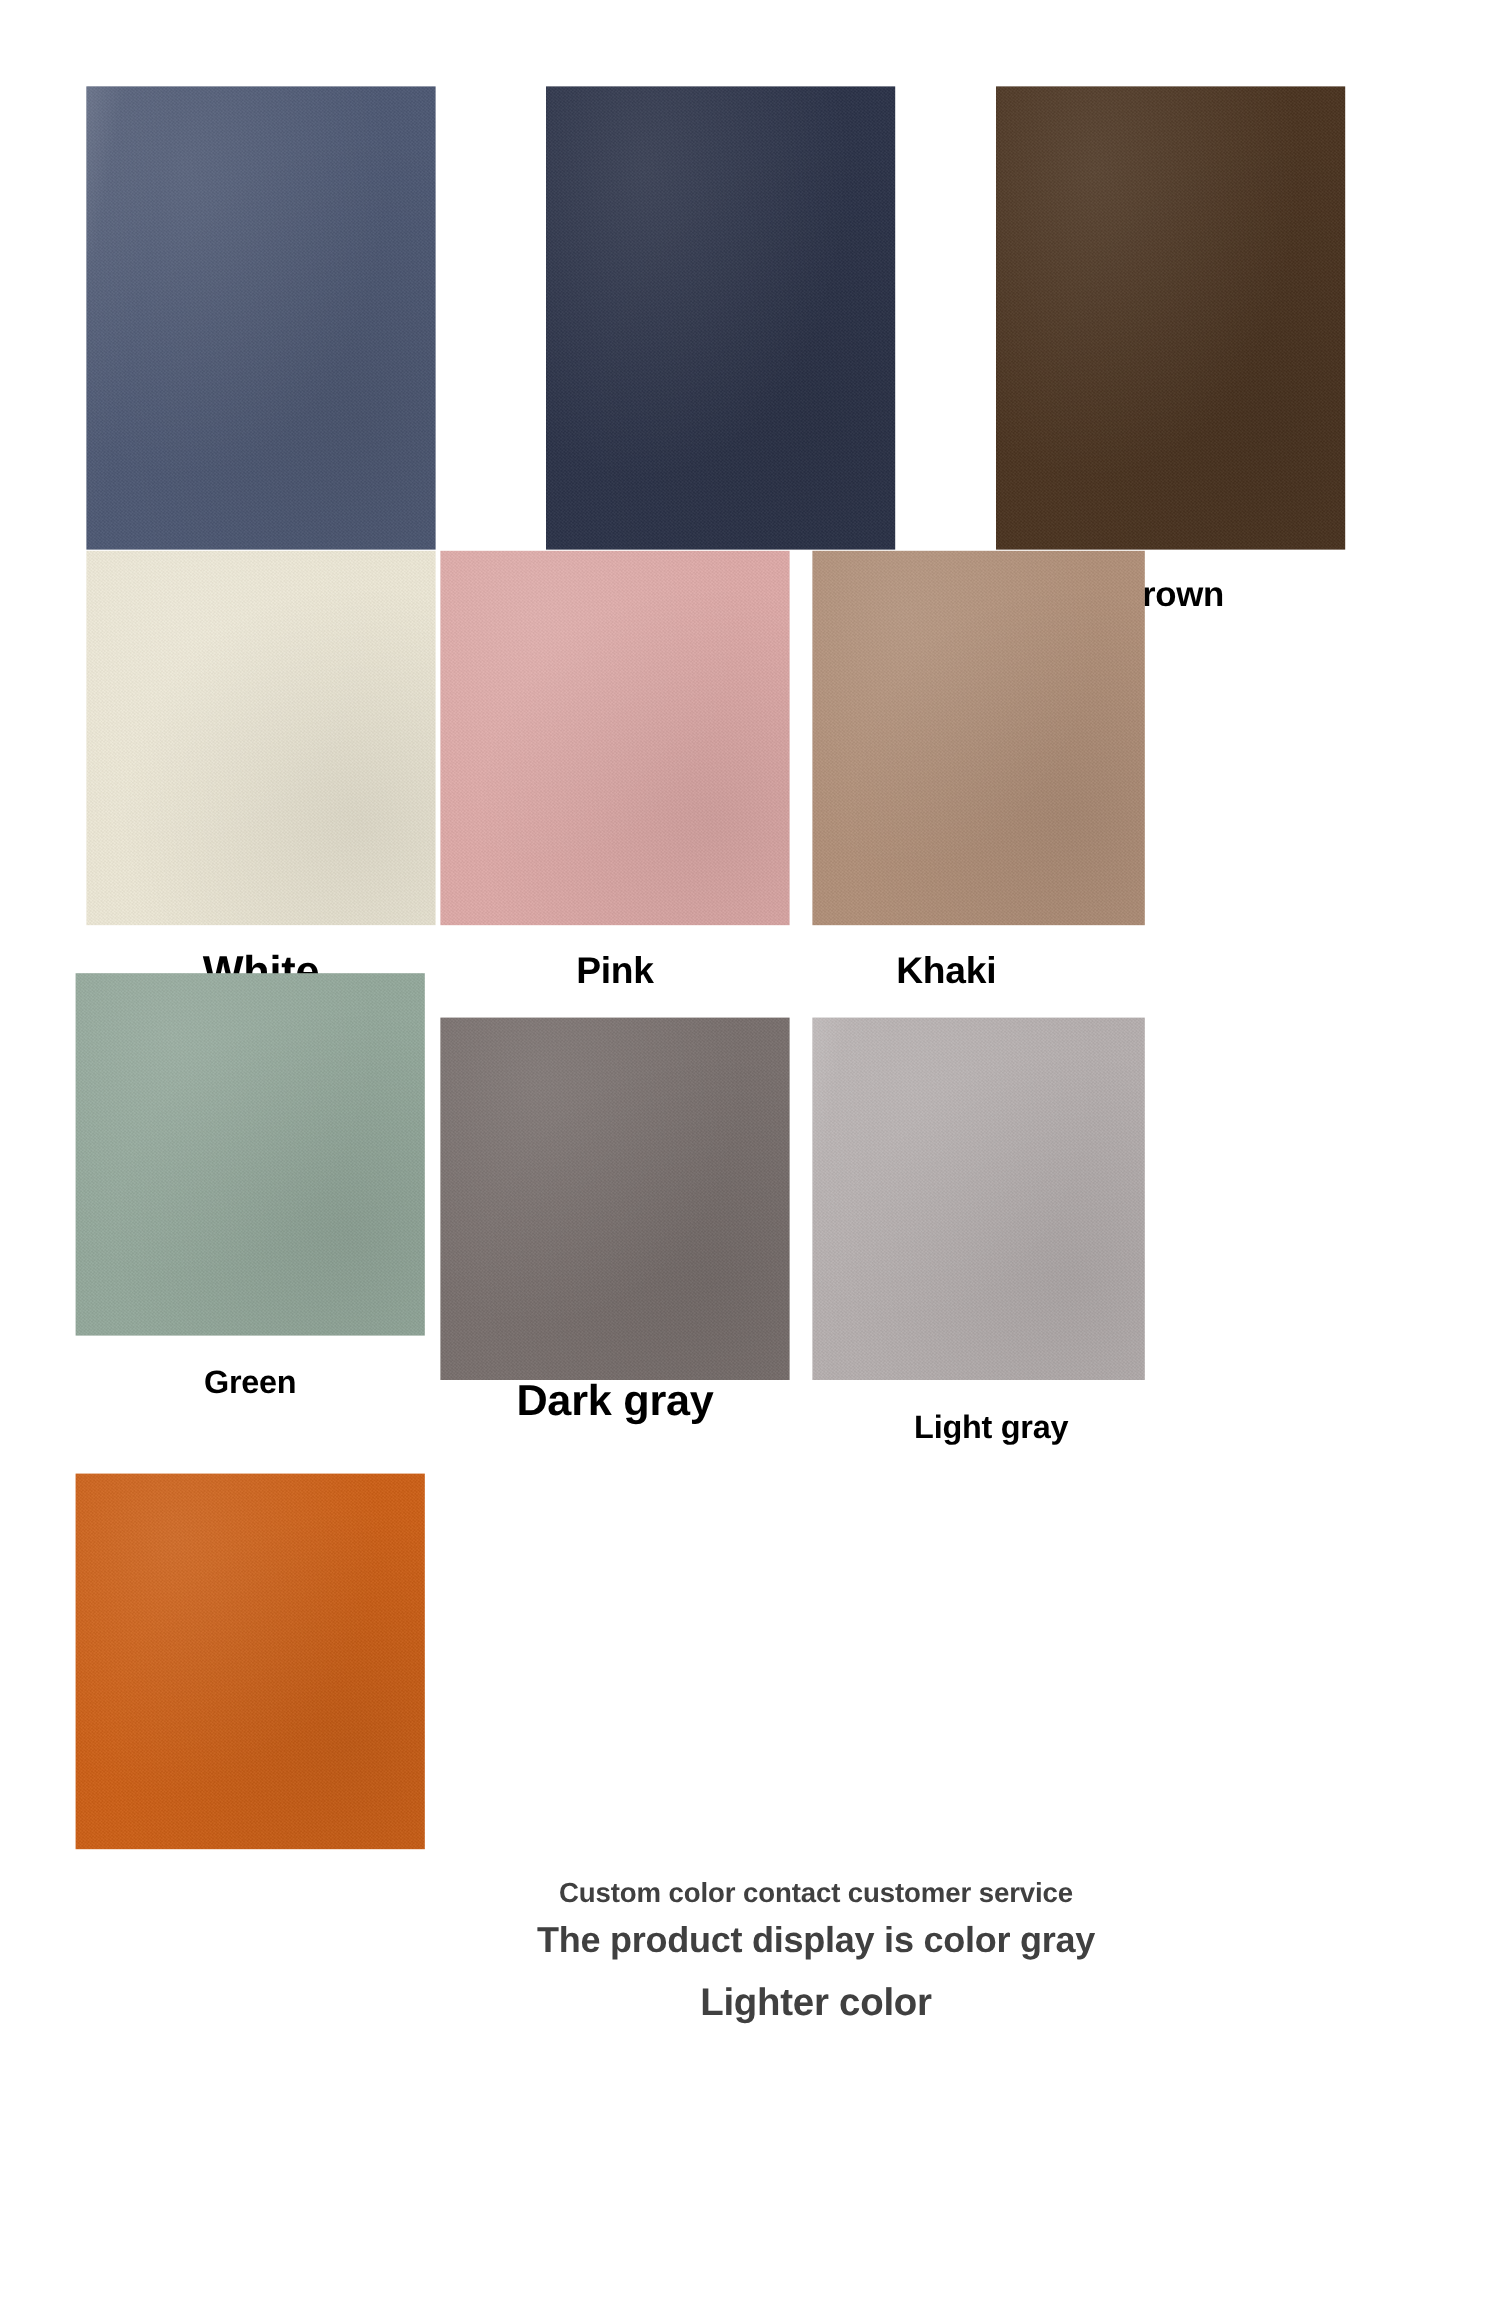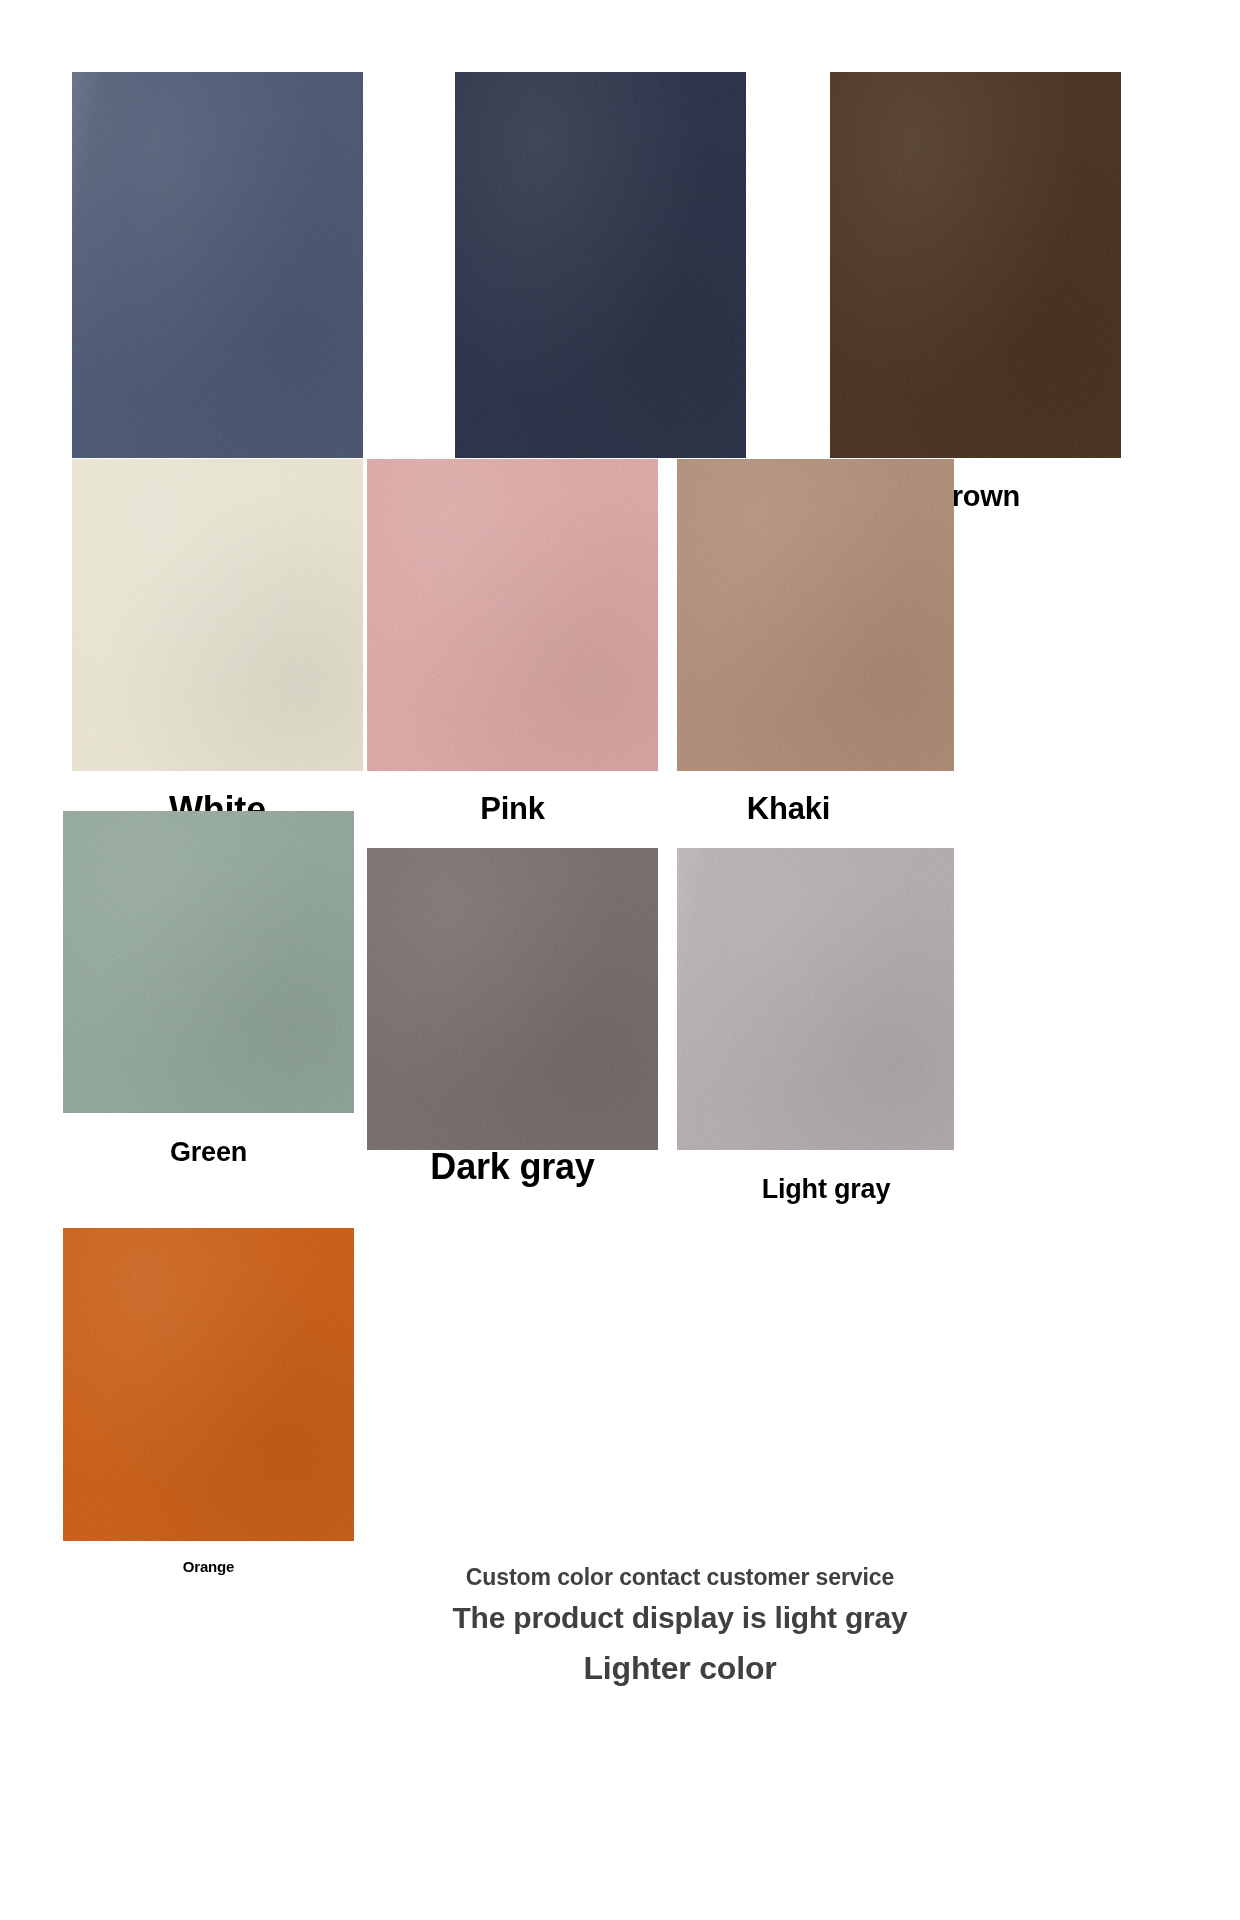--- a/index.html
+++ b/index.html
@@ -126,22 +126,21 @@
     <div class="swatch-label" style="font-size:36px; line-height:34px; ">Dark gray</div>
   </div>
 
   <div class="swatch-cell" style="left:677px; top:848px; width:298px;">
     <div class="swatch-chip sheen-left" style="width:277px; height:302px; background:#b5aeae;"></div>
     <div class="swatch-label" style="font-size:27px; line-height:34px; padding-top:22px;">Light gray</div>
   </div>
 
   <div class="swatch-cell" style="left:63px; top:1228px;">
     <div class="swatch-chip" style="height:313px; background:#cc5f16;"></div>
-    <div class="swatch-label" style="font-size:15px; line-height:20px; padding-top:16px;">Orange</div>
   </div>
 
   <div id="note-block">
     <div class="note-line" id="note-line-custom">Custom color contact customer service</div>
-    <div class="note-line" id="note-line-display">The product display is light gray</div>
+    <div class="note-line" id="note-line-display">The product display is color gray</div>
     <div class="note-line" id="note-line-lighter">Lighter color</div>
   </div>
 
 </div>
 
 </body></html>

